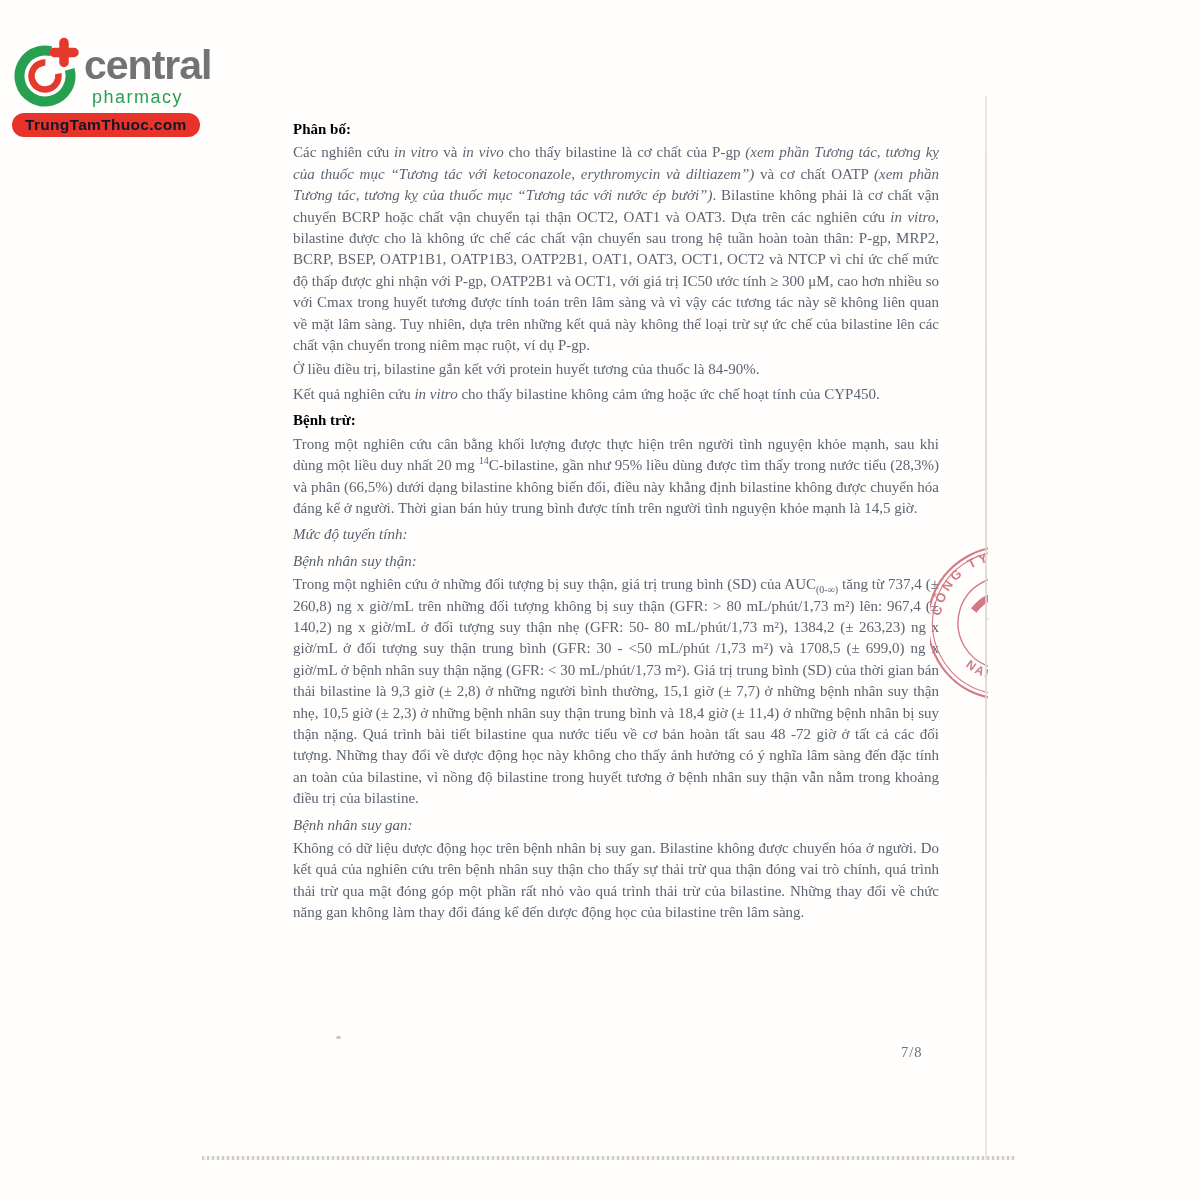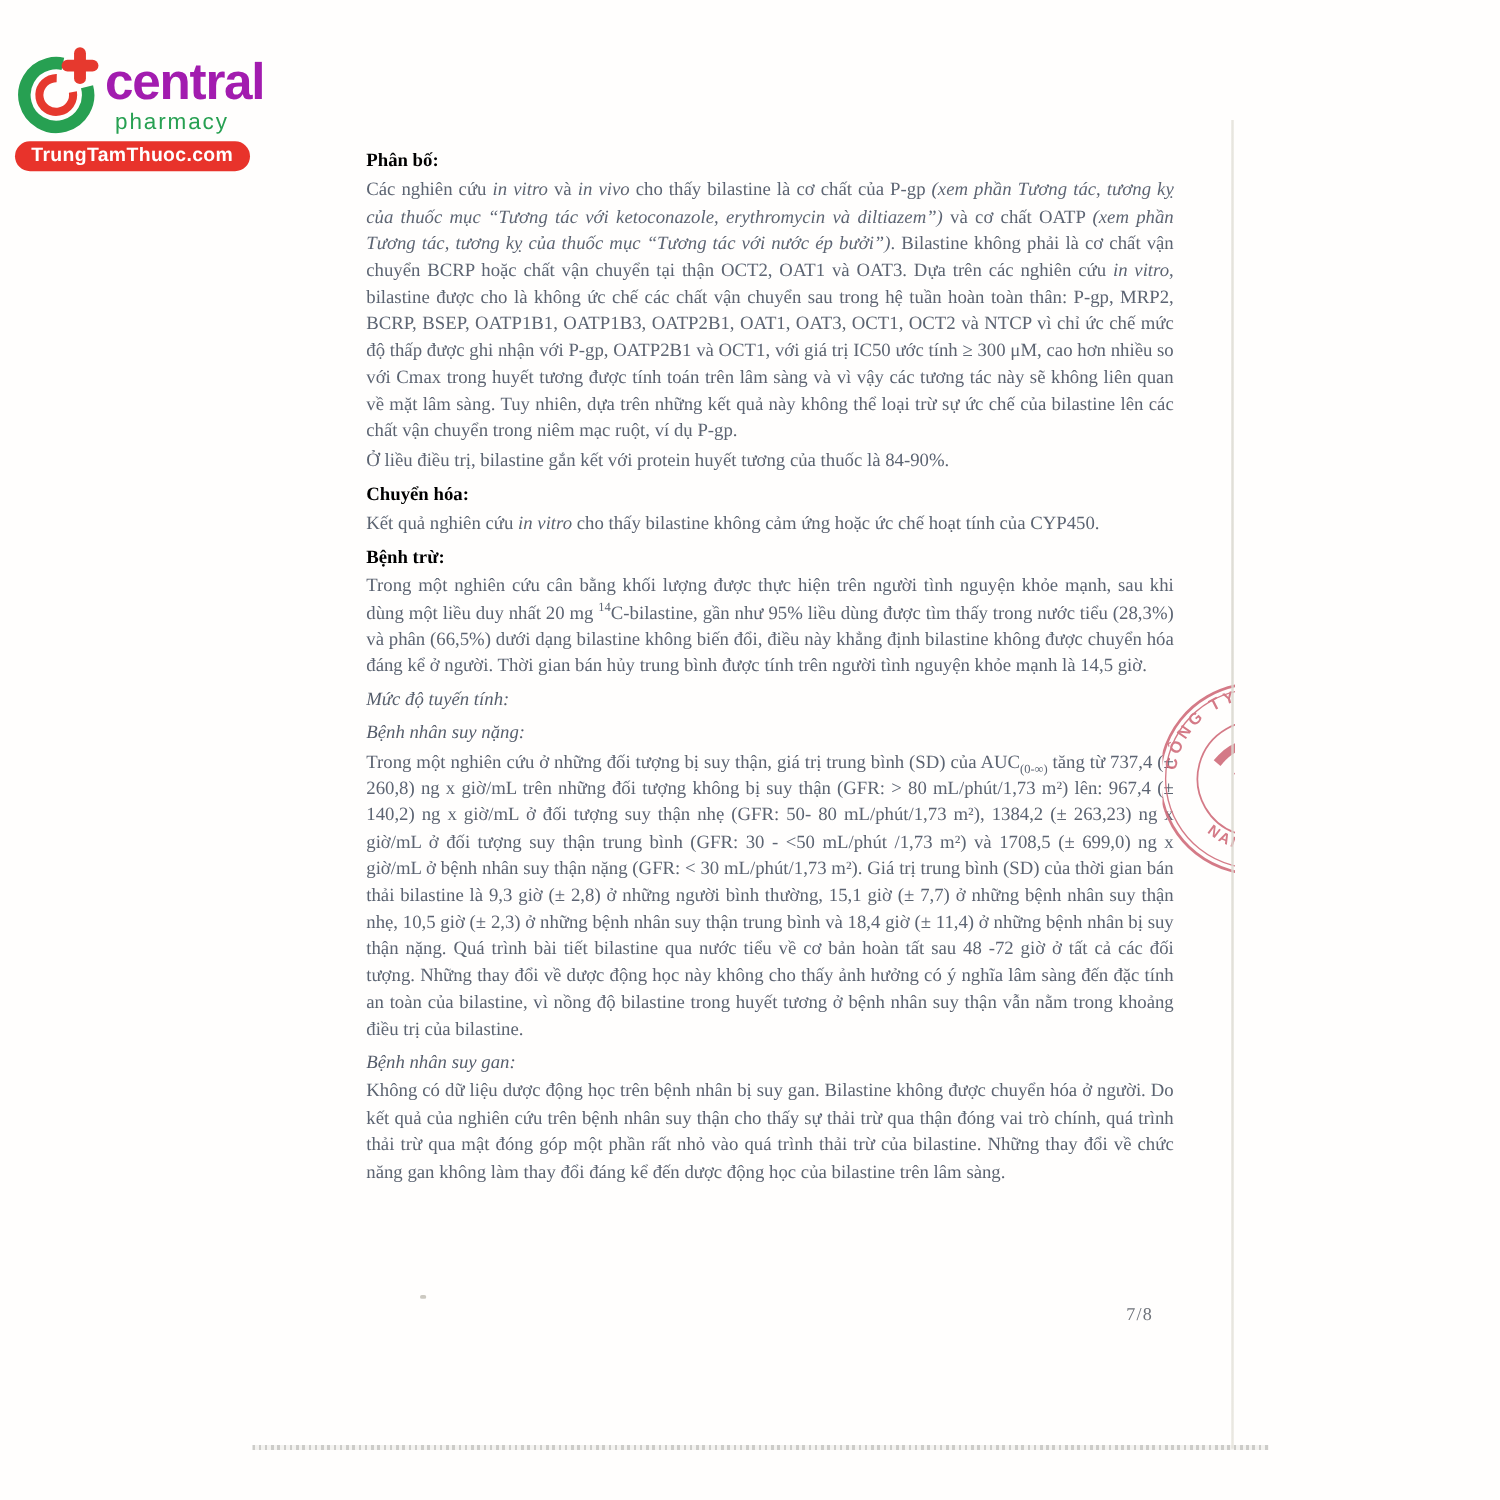--- a/index.html
+++ b/index.html
@@ -9,30 +9,30 @@
     font-family:"Liberation Serif","DejaVu Serif",serif;
   }
   .page{position:relative;width:1200px;height:1200px;background:#fffefd;}
 
   
   .logo{position:absolute;left:12px;top:36px;width:290px;height:130px;}
   .logo-mark{position:absolute;left:0;top:1px;}
   .logo-brand{
     position:absolute;left:72px;top:9px;
     font-family:"Liberation Sans","DejaVu Sans",sans-serif;
-    font-size:41px;font-weight:bold;letter-spacing:-1px;color:#a21caf;line-height:1;
+    font-size:41px;font-weight:bold;letter-spacing:-1px;color:#737373;line-height:1;
   }
   .logo-sub{
     position:absolute;left:80px;top:52px;
     font-family:"Liberation Sans","DejaVu Sans",sans-serif;
     font-size:18px;font-weight:500;letter-spacing:1.5px;color:#27A052;line-height:1;text-align:center;
   }
   .logo-pill{
     position:absolute;left:0;top:77px;
-    background:#E8332B;color:#ffffff;border-radius:13px;
+    background:#E8332B;color:#0f172a;border-radius:13px;
     font-family:"Liberation Sans","DejaVu Sans",sans-serif;
     font-size:15.5px;font-weight:bold;letter-spacing:.3px;
     padding:3px 13px 4px 13px;line-height:17px;white-space:nowrap;
   }
 
   
   .doc-body{
     position:absolute;left:293px;top:114px;width:646px;
     color:#5c6472;font-size:15px;line-height:21.4px;text-align:justify;
   }
@@ -87,26 +87,25 @@
     </svg>
     <div class="logo-brand">central</div>
     <div class="logo-sub">pharmacy</div>
     <div class="logo-pill">TrungTamThuoc.com</div>
   </div>
 
   <div class="doc-body">
       <p class="doc-h"><span>Phân bố:</span></p>
       <p class="doc-p"><span>Các nghiên cứu </span><span class="it">in vitro</span><span> và </span><span class="it">in vivo</span><span> cho thấy bilastine là cơ chất của P-gp </span><span class="it">(xem phần Tương tác, tương kỵ của thuốc mục “Tương tác với ketoconazole, erythromycin và diltiazem”)</span><span> và cơ chất OATP </span><span class="it">(xem phần Tương tác, tương kỵ của thuốc mục “Tương tác với nước ép bưởi”)</span><span>. Bilastine không phải là cơ chất vận chuyển BCRP hoặc chất vận chuyển tại thận OCT2, OAT1 và OAT3. Dựa trên các nghiên cứu </span><span class="it">in vitro</span><span>, bilastine được cho là không ức chế các chất vận chuyển sau trong hệ tuần hoàn toàn thân: P-gp, MRP2, BCRP, BSEP, OATP1B1, OATP1B3, OATP2B1, OAT1, OAT3, OCT1, OCT2 và NTCP vì chỉ ức chế mức độ thấp được ghi nhận với P-gp, OATP2B1 và OCT1, với giá trị IC50 ước tính ≥ 300 μM, cao hơn nhiều so với Cmax trong huyết tương được tính toán trên lâm sàng và vì vậy các tương tác này sẽ không liên quan về mặt lâm sàng. Tuy nhiên, dựa trên những kết quả này không thể loại trừ sự ức chế của bilastine lên các chất vận chuyển trong niêm mạc ruột, ví dụ P-gp.</span></p>
       <p class="doc-p"><span>Ở liều điều trị, bilastine gắn kết với protein huyết tương của thuốc là 84-90%.</span></p>
-      <p class="doc-h"><span>Chuyển hóa:</span></p>
       <p class="doc-p"><span>Kết quả nghiên cứu </span><span class="it">in vitro</span><span> cho thấy bilastine không cảm ứng hoặc ức chế hoạt tính của CYP450.</span></p>
       <p class="doc-h"><span>Bệnh trừ:</span></p>
       <p class="doc-p"><span>Trong một nghiên cứu cân bằng khối lượng được thực hiện trên người tình nguyện khỏe mạnh, sau khi dùng một liều duy nhất 20 mg </span><sup>14</sup><span>C-bilastine, gần như 95% liều dùng được tìm thấy trong nước tiểu (28,3%) và phân (66,5%) dưới dạng bilastine không biến đổi, điều này khẳng định bilastine không được chuyển hóa đáng kể ở người. Thời gian bán hủy trung bình được tính trên người tình nguyện khỏe mạnh là 14,5 giờ.</span></p>
       <p class="doc-hi"><span>Mức độ tuyến tính:</span></p>
-      <p class="doc-hi"><span>Bệnh nhân suy nặng:</span></p>
+      <p class="doc-hi"><span>Bệnh nhân suy thận:</span></p>
       <p class="doc-p"><span>Trong một nghiên cứu ở những đối tượng bị suy thận, giá trị trung bình (SD) của AUC</span><sub>(0-∞)</sub><span> tăng từ 737,4 (± 260,8) ng x giờ/mL trên những đối tượng không bị suy thận (GFR: &gt; 80 mL/phút/1,73 m²) lên: 967,4 (± 140,2) ng x giờ/mL ở đối tượng suy thận nhẹ (GFR: 50- 80 mL/phút/1,73 m²), 1384,2 (± 263,23) ng x giờ/mL ở đối tượng suy thận trung bình (GFR: 30 - &lt;50 mL/phút /1,73 m²) và 1708,5 (± 699,0) ng x giờ/mL ở bệnh nhân suy thận nặng (GFR: &lt; 30 mL/phút/1,73 m²). Giá trị trung bình (SD) của thời gian bán thải bilastine là 9,3 giờ (± 2,8) ở những người bình thường, 15,1 giờ (± 7,7) ở những bệnh nhân suy thận nhẹ, 10,5 giờ (± 2,3) ở những bệnh nhân suy thận trung bình và 18,4 giờ (± 11,4) ở những bệnh nhân bị suy thận nặng. Quá trình bài tiết bilastine qua nước tiểu về cơ bản hoàn tất sau 48 -72 giờ ở tất cả các đối tượng. Những thay đổi về dược động học này không cho thấy ảnh hưởng có ý nghĩa lâm sàng đến đặc tính an toàn của bilastine, vì nồng độ bilastine trong huyết tương ở bệnh nhân suy thận vẫn nằm trong khoảng điều trị của bilastine.</span></p>
       <p class="doc-hi"><span>Bệnh nhân suy gan:</span></p>
       <p class="doc-p"><span>Không có dữ liệu dược động học trên bệnh nhân bị suy gan. Bilastine không được chuyển hóa ở người. Do kết quả của nghiên cứu trên bệnh nhân suy thận cho thấy sự thải trừ qua thận đóng vai trò chính, quá trình thải trừ qua mật đóng góp một phần rất nhỏ vào quá trình thải trừ của bilastine. Những thay đổi về chức năng gan không làm thay đổi đáng kể đến dược động học của bilastine trên lâm sàng.</span></p>
     </div>
 
   <div class="stamp-clip">
     <svg class="stamp-svg" width="176" height="176" viewBox="0 0 176 176">
       <g transform="rotate(-30 88 88)" opacity="0.9">
         <circle cx="88" cy="88" r="76" fill="none" stroke="#D06C7A" stroke-width="2.2"></circle>
         <circle cx="88" cy="88" r="71.5" fill="none" stroke="#D06C7A" stroke-width="1.1"></circle>

